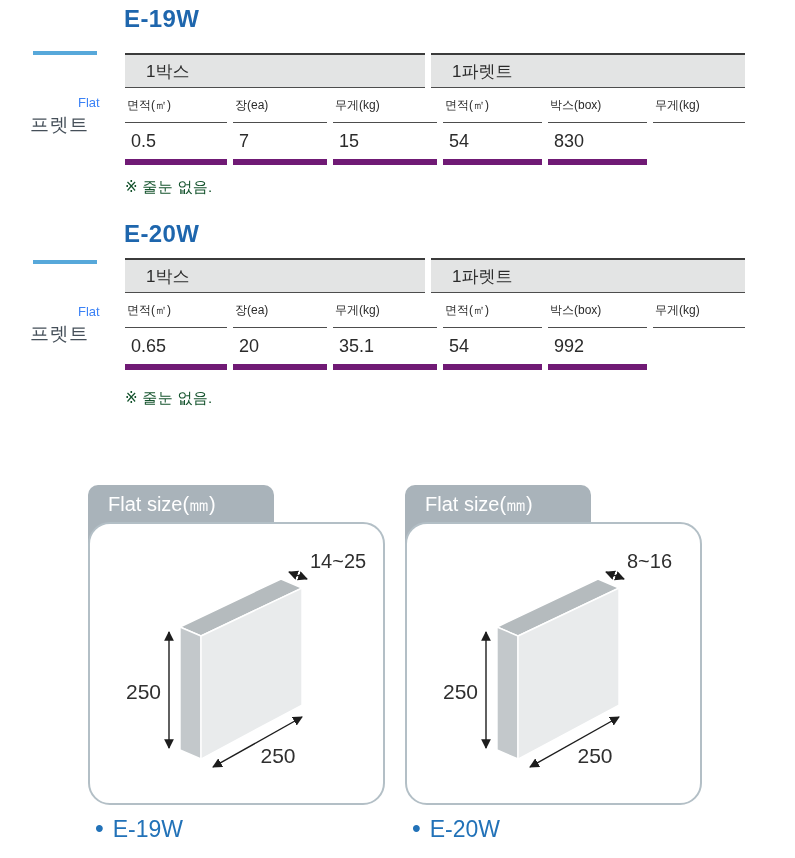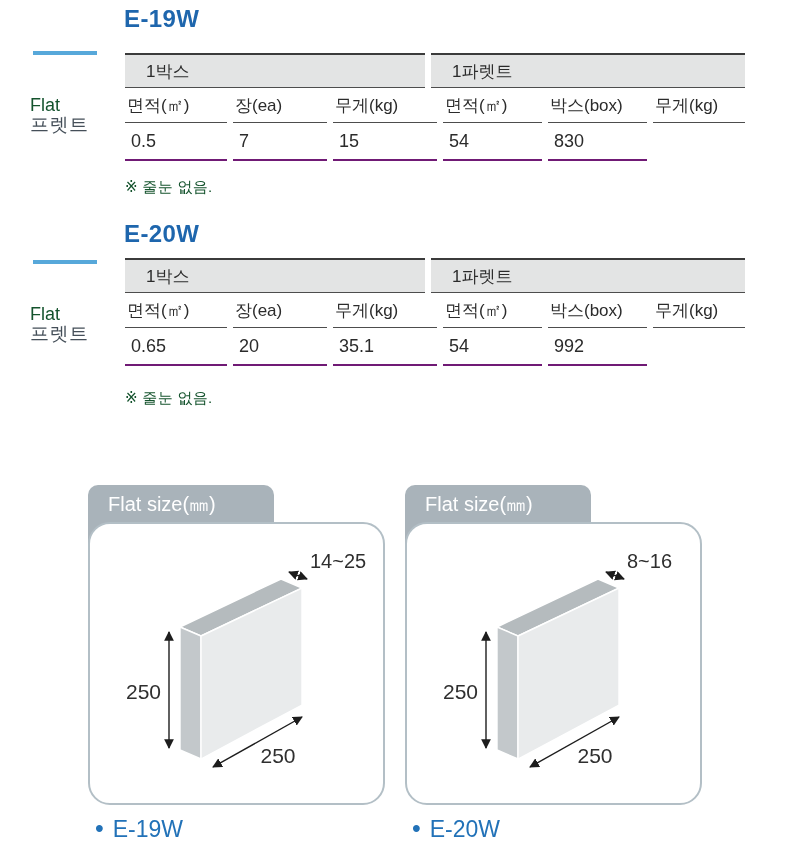--- a/index.html
+++ b/index.html
@@ -6,35 +6,35 @@
   .canvas{
     position:relative;width:795px;height:858px;background:#ffffff;
     font-family:"Liberation Sans","DejaVu Sans",sans-serif;color:#2d2d2d;overflow:hidden;
   }
   .abs{position:absolute;}
   
   .sec-title{font-size:24px;font-weight:700;color:#1e66ad;letter-spacing:.4px;}
   
   .accent-line{width:64px;height:4px;background:#57a8da;}
   .side-ko{font-size:19px;color:#454f59;letter-spacing:.5px;margin-top:44px;}
-  .side-en{font-size:18px;color:#14532d;}
+  .side-en{font-size:13px;color:#3b82f6;margin-left:48px;}
   
   .spec{width:620px;}
   .grow{display:grid;grid-template-columns:300px 314px;column-gap:6px;}
   .gcell{
     background:#e3e4e4;border-top:2px solid #3b3b3b;border-bottom:1px solid #4d4d4d;
     height:32px;display:flex;align-items:center;padding-left:21px;font-size:17px;color:#2b2b2b;
   }
   .crow{display:grid;grid-template-columns:102px 94px 104px 99px 99px 92px;column-gap:6px;}
   .hcell{
     height:34px;border-bottom:1px solid #4d4d4d;display:flex;align-items:center;
-    padding-left:2px;font-size:17px;color:#2b2b2b;
+    padding-left:2px;font-size:12px;color:#2b2b2b;
   }
   .vcell{
-    height:36px;border-bottom:2px solid #701a75;display:flex;align-items:center;
+    height:36px;border-bottom:6px solid #701a75;display:flex;align-items:center;
     padding-left:6px;font-size:18px;color:#2b2b2b;
   }
   .note{font-size:15px;color:#14532d;letter-spacing:.3px;margin-top:11px;}
   
   .diagram{position:absolute;top:485px;width:313px;height:373px;}
   .dtab{
     position:absolute;left:0;top:0;width:186px;height:60px;background:#a9b3ba;
     border-radius:10px 10px 0 0;color:#ffffff;font-size:20px;line-height:38px;
     padding-left:20px;box-sizing:border-box;
   }

